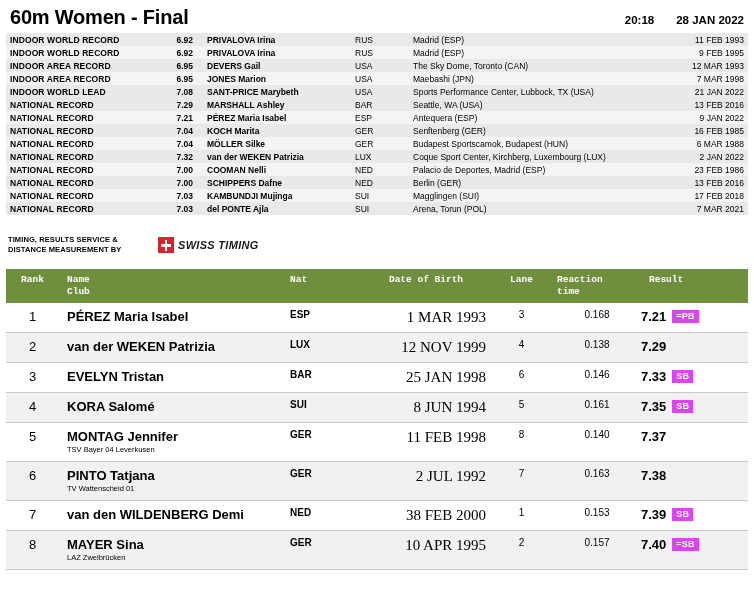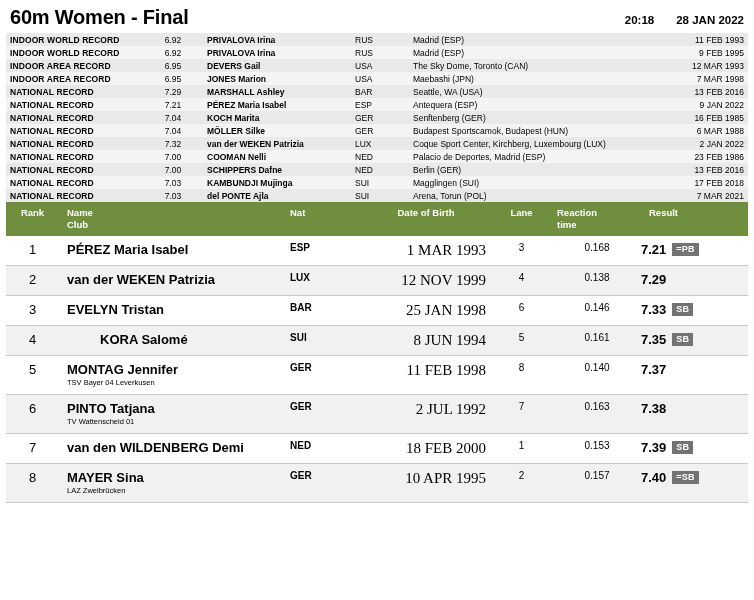--- a/index.html
+++ b/index.html
@@ -52,21 +52,21 @@
   .records tr.odd { background: #e9e9e9; }
   .records tr.even { background: #f4f4f4; }
   .records td {
     padding: 1.5px 4px;
     vertical-align: middle;
     white-space: nowrap;
     overflow: hidden;
     text-overflow: ellipsis;
   }
   .rec-type { width: 135px; font-weight: bold; letter-spacing: 0.1px; }
-  .rec-time { width: 40px; text-align: center; font-weight: normal; }
+  .rec-time { width: 40px; text-align: right; font-weight: bold; }
   .rec-name { width: 140px; padding-left: 10px !important; font-weight: bold; }
   .rec-nat  { width: 50px; }
   .rec-place{ }
   .rec-date { width: 90px; text-align: right; }
 
   
   .credit {
     display: flex;
     align-items: center;
     margin-top: 20px;
@@ -117,20 +117,21 @@
     table-layout: fixed;
   }
   .results thead th {
     background: #6f8f3f;
     color: #ffffff;
     font-size: 9.5px;
     font-weight: bold;
     padding: 5px 4px;
     vertical-align: top;
     line-height: 1.25;
+    font-family: Liberation Mono, monospace;
   }
   .col-rank { width: 45px; text-align: center; }
   .col-name { width: 215px; text-align: left; padding-left: 8px !important; }
   .col-nat  { width: 68px; text-align: left; }
   .col-dob  { width: 120px; text-align: center; }
   .col-lane { width: 55px; }
   .col-react{ width: 80px; text-align: left; }
   .col-result{ text-align: left; padding-left: 8px !important; }
 
   .results tbody td {
@@ -151,21 +152,21 @@
   .react-val { font-size: 10px; text-align: center; }
   .result-wrap {
     display: flex;
     align-items: center;
     gap: 6px;
     padding-left: 8px;
   }
   .result-val { font-size: 13px; font-weight: bold; }
   .badge {
     display: inline-block;
-    background: #737373;
+    background: #d946ef;
     color: #ffffff;
     font-size: 9px;
     font-weight: bold;
     padding: 1px 4px;
     line-height: 1.2;
     letter-spacing: 0.2px;
   }
 </style>
 </head>
 <body>
@@ -208,20 +209,28 @@
       </tr>
       <tr class="even">
         <td class="rec-type">INDOOR AREA RECORD</td>
         <td class="rec-time">6.95</td>
         <td class="rec-name">JONES Marion</td>
         <td class="rec-nat">USA</td>
         <td class="rec-place">Maebashi (JPN)</td>
         <td class="rec-date">7 MAR 1998</td>
       </tr>
       <tr class="odd">
+        <td class="rec-type">INDOOR WORLD LEAD</td>
+        <td class="rec-time">7.08</td>
+        <td class="rec-name">SANT-PRICE Marybeth</td>
+        <td class="rec-nat">USA</td>
+        <td class="rec-place">Sports Performance Center, Lubbock, TX (USA)</td>
+        <td class="rec-date">21 JAN 2022</td>
+      </tr>
+      <tr class="odd">
         <td class="rec-type">NATIONAL RECORD</td>
         <td class="rec-time">7.29</td>
         <td class="rec-name">MARSHALL Ashley</td>
         <td class="rec-nat">BAR</td>
         <td class="rec-place">Seattle, WA (USA)</td>
         <td class="rec-date">13 FEB 2016</td>
       </tr>
       <tr class="even">
         <td class="rec-type">NATIONAL RECORD</td>
         <td class="rec-time">7.21</td>
@@ -282,20 +291,30 @@
         <td class="rec-type">NATIONAL RECORD</td>
         <td class="rec-time">7.03</td>
         <td class="rec-name">del PONTE Ajla</td>
         <td class="rec-nat">SUI</td>
         <td class="rec-place">Arena, Torun (POL)</td>
         <td class="rec-date">7 MAR 2021</td>
       </tr>
     </tbody>
   </table>
 
+  <div class="credit">
+    <div class="credit-text">
+      <div>TIMING, RESULTS SERVICE &amp;</div>
+      <div>DISTANCE MEASUREMENT BY</div>
+    </div>
+    <div class="swiss-logo">
+      <span class="swiss-cross"></span>
+      <span class="swiss-word">SWISS TIMING</span>
+    </div>
+  </div>
 
   <table class="results">
     <thead>
       <tr>
         <th class="col-rank">Rank</th>
         <th class="col-name">
           <div>Name</div>
           <div>Club</div>
         </th>
         <th class="col-nat">Nat</th>
@@ -398,21 +417,21 @@
             <span class="badge">SB</span>
           </div>
         </td>
       </tr>
 
       <tr class="shade">
         <td>
             <div class="cell-pad rank-val">4</div>
           </td>
         <td>
-          <div class="cell-pad" style="padding-left:0;padding-right:0;margin-left:33px;">
+          <div class="cell-pad" style="padding-left:0;padding-right:0;">
             <div class="athlete-name">KORA Salomé</div>
             <div class="club-name"></div>
           </div>
         </td>
         <td>
             <div class="cell-pad nat-val">SUI</div>
           </td>
         <td>
             <div class="cell-pad dob-val">8 JUN 1994</div>
           </td>
@@ -497,21 +516,21 @@
         <td>
           <div class="cell-pad" style="padding-left:0;padding-right:0;">
             <div class="athlete-name">van den WILDENBERG Demi</div>
             <div class="club-name"></div>
           </div>
         </td>
         <td>
             <div class="cell-pad nat-val">NED</div>
           </td>
         <td>
-            <div class="cell-pad dob-val">18 FEB 2000</div>
+            <div class="cell-pad dob-val">38 FEB 2000</div>
           </td>
         <td>
             <div class="cell-pad lane-val">1</div>
           </td>
         <td>
             <div class="cell-pad react-val">0.153</div>
           </td>
         <td>
           <div class="cell-pad result-wrap" style="padding-left:0;">
             <span class="result-val">7.39</span>

